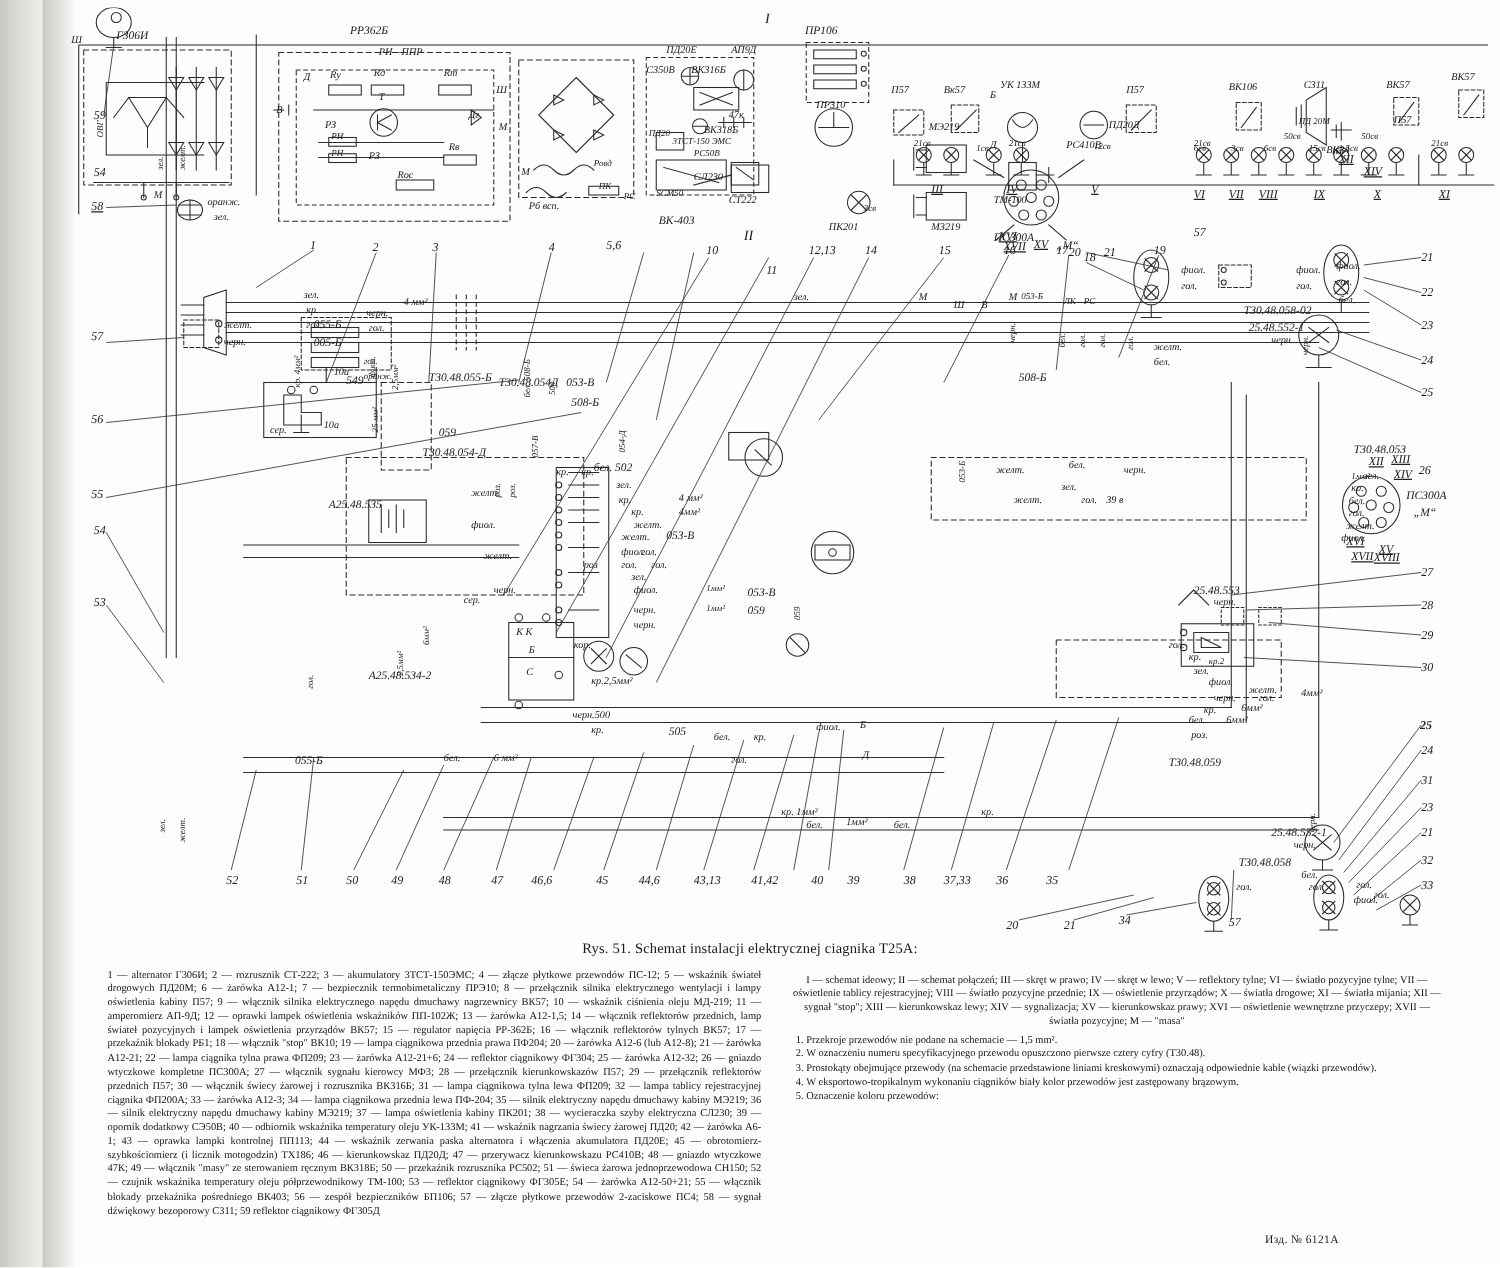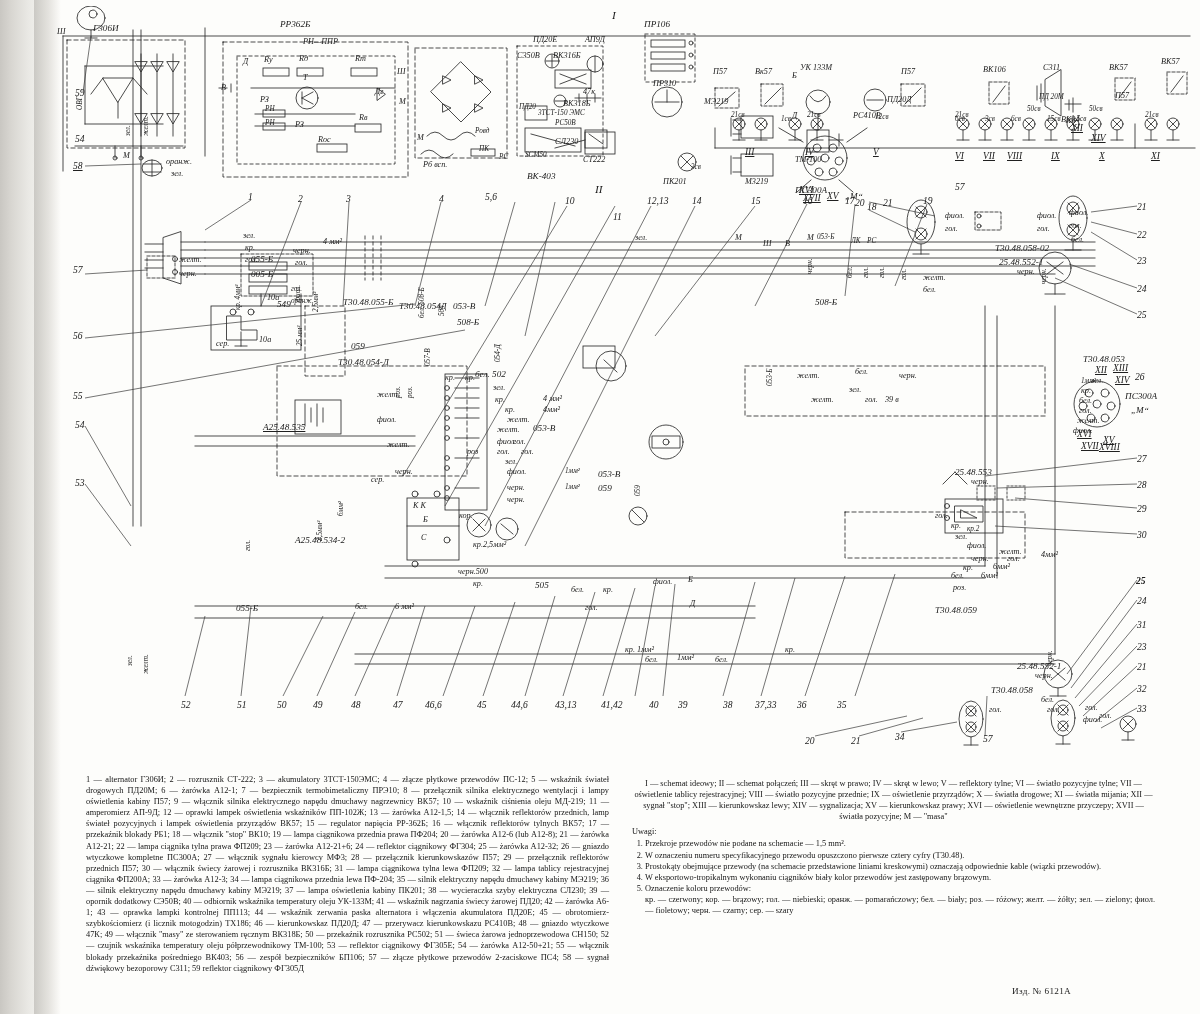--- a/index.html
+++ b/index.html
@@ -480,21 +480,21 @@
     <div class="lbl t7" style="left:483px;top:104px;">3ТСТ-150 ЭМС</div>
     <div class="lbl t7" style="left:500px;top:114px;">РС50В</div>
     <div class="lbl t7" style="left:470px;top:146px;">SСМ50</div>
     <div class="lbl t8" style="left:528px;top:150px;">СТ222</div>
     <div class="lbl t9" style="left:472px;top:166px;">ВК-403</div>
     <div class="lbl t8" style="left:508px;top:94px;">ВК318Б</div>
     <div class="lbl t8" style="left:500px;top:132px;">СЛ230</div>
     <div class="lbl t8" style="left:598px;top:74px;">ПР310</div>
     <div class="lbl t8" style="left:658px;top:62px;">П57</div>
     <div class="lbl t8" style="left:700px;top:62px;">Вк57</div>
-    <div class="lbl t8" style="left:649px;top:92px;">МЭ219</div>
+    <div class="lbl t8" style="left:688px;top:92px;">МЭ219</div>
     <div class="lbl t8" style="left:690px;top:172px;">М3219</div>
     <div class="lbl t8" style="left:608px;top:172px;">ПК201</div>
     <div class="lbl t7" style="left:636px;top:158px;">3св</div>
     <div class="lbl t8" style="left:745px;top:58px;">УК 133М</div>
     <div class="lbl t8" style="left:737px;top:66px;">Б</div>
     <div class="lbl t8" style="left:737px;top:106px;">Д</div>
     <div class="lbl t8" style="left:740px;top:150px;">ТМ-100</div>
     <div class="lbl t8" style="left:798px;top:106px;">РС410В</div>
     <div class="lbl t8" style="left:846px;top:62px;">П57</div>
     <div class="lbl t8" style="left:832px;top:90px;">ПД20Д</div>
@@ -623,21 +623,21 @@
     <div class="lbl t8" style="left:124px;top:264px;">черн.</div>
     <div class="lbl t9" style="left:196px;top:249px;">055-Б</div>
     <div class="lbl t9" style="left:196px;top:264px;">005-Б</div>
     <div class="lbl t7 rot90" style="left:180px;top:304px;">кр. 4мм²</div>
     <div class="lbl t8" style="left:212px;top:288px;">10а</div>
     <div class="lbl t8" style="left:204px;top:330px;">10а</div>
     <div class="lbl t7 rot90" style="left:240px;top:296px;">фиол.</div>
     <div class="lbl t7 rot90" style="left:258px;top:306px;">2,5мм²</div>
     <div class="lbl t7" style="left:236px;top:280px;">гол.</div>
     <div class="lbl t7" style="left:236px;top:292px;">оранж.</div>
-    <div class="lbl t9" style="left:208px;top:417px;text-decoration:underline;">А25.48.535</div>
+    <div class="lbl t9" style="left:208px;top:393px;">А25.48.535</div>
     <div class="lbl t9" style="left:240px;top:530px;">А25.48.534-2</div>
     <div class="lbl t7 rot90" style="left:262px;top:535px;">2,5мм²</div>
     <div class="lbl t7 rot90" style="left:283px;top:510px;">6мм²</div>
     <div class="lbl t8" style="left:300px;top:597px;">бел.</div>
     <div class="lbl t8" style="left:340px;top:597px;">6 мм²</div>
     <div class="lbl t9" style="left:181px;top:598px;">055-Б</div>
     <div class="lbl t7 rot90" style="left:190px;top:545px;">гол.</div>
     <div class="lbl t7 rot90" style="left:72px;top:660px;">зел.</div>
     <div class="lbl t7 rot90" style="left:88px;top:668px;">желт.</div>
     <div class="lbl t7 rot90" style="left:70px;top:130px;">зел.</div>
@@ -779,35 +779,34 @@
     <div class="lbl t9" style="left:936px;top:680px;">Т30.48.058</div>
     <div class="lbl t7 rot90" style="left:992px;top:660px;">черн.</div>
     <div class="lbl t8" style="left:986px;top:690px;">бел.</div>
     <div class="lbl t8" style="left:992px;top:700px;">гол.</div>
     <div class="lbl t8" style="left:934px;top:700px;">гол.</div>
     <div class="lbl t8" style="left:1030px;top:698px;">гол.</div>
     <div class="lbl t8" style="left:1044px;top:706px;">гол.</div>
     <div class="lbl t8" style="left:1028px;top:710px;">фиол.</div>
   </div>
 
+  <div class="cap-title">Rys. 51. Schemat instalacji elektrycznej ciagnika T25A:</div>
 
   <div class="legend l">
     <div>1 — alternator Г306И; 2 — rozrusznik СТ-222; 3 — akumulatory 3ТСТ-150ЭМС; 4 — złącze płytkowe przewodów ПС-12; 5 — wskaźnik świateł drogowych ПД20М; 6 — żarówka А12-1; 7 — bezpiecznik termobimetaliczny ПРЭ10; 8 — przełącznik silnika elektrycznego wentylacji i lampy oświetlenia kabiny П57; 9 — włącznik silnika elektrycznego napędu dmuchawy nagrzewnicy ВК57; 10 — wskaźnik ciśnienia oleju МД-219; 11 — amperomierz АП-9Д; 12 — oprawki lampek oświetlenia wskaźników ПП-102Ж; 13 — żarówka А12-1,5; 14 — włącznik reflektorów przednich, lamp świateł pozycyjnych i lampek oświetlenia przyrządów ВК57; 15 — regulator napięcia РР-362Б; 16 — włącznik reflektorów tylnych ВК57; 17 — przekaźnik blokady РБ1; 18 — włącznik "stop" ВК10; 19 — lampa ciągnikowa przednia prawa ПФ204; 20 — żarówka А12-6 (lub А12-8); 21 — żarówka А12-21; 22 — lampa ciągnika tylna prawa ФП209; 23 — żarówka А12-21+6; 24 — reflektor ciągnikowy ФГ304; 25 — żarówka А12-32; 26 — gniazdo wtyczkowe kompletne ПС300А; 27 — włącznik sygnału kierowcy МФ3; 28 — przełącznik kierunkowskazów П57; 29 — przełącznik reflektorów przednich П57; 30 — włącznik świecy żarowej i rozrusznika ВК316Б; 31 — lampa ciągnikowa tylna lewa ФП209; 32 — lampa tablicy rejestracyjnej ciągnika ФП200А; 33 — żarówka А12-3; 34 — lampa ciągnikowa przednia lewa ПФ-204; 35 — silnik elektryczny napędu dmuchawy kabiny МЭ219; 36 — silnik elektryczny napędu dmuchawy kabiny МЭ219; 37 — lampa oświetlenia kabiny ПК201; 38 — wycieraczka szyby elektryczna СЛ230; 39 — opornik dodatkowy СЭ50В; 40 — odbiornik wskaźnika temperatury oleju УК-133М; 41 — wskaźnik nagrzania świecy żarowej ПД20; 42 — żarówka А6-1; 43 — oprawka lampki kontrolnej ПП113; 44 — wskaźnik zerwania paska alternatora i włączenia akumulatora ПД20Е; 45 — obrotomierz-szybkościomierz (i licznik motogodzin) ТХ186; 46 — kierunkowskaz ПД20Д; 47 — przerywacz kierunkowskazu РС410В; 48 — gniazdo wtyczkowe 47К; 49 — włącznik "masy" ze sterowaniem ręcznym ВК318Б; 50 — przekaźnik rozrusznika РС502; 51 — świeca żarowa jednoprzewodowa СН150; 52 — czujnik wskaźnika temperatury oleju półprzewodnikowy ТМ-100; 53 — reflektor ciągnikowy ФГ305Е; 54 — żarówka А12-50+21; 55 — włącznik blokady przekaźnika pośredniego ВК403; 56 — zespół bezpieczników БП106; 57 — złącze płytkowe przewodów 2-zaciskowe ПС4; 58 — sygnał dźwiękowy bezoporowy С311; 59 reflektor ciągnikowy ФГ305Д</div>
   </div>
 
   <div class="legend r">
     <div class="ctr" style="margin-top:4px;">I — schemat ideowy; II — schemat połączeń; III — skręt w prawo; IV — skręt w lewo; V — reflektory tylne; VI — światło pozycyjne tylne; VII — oświetlenie tablicy rejestracyjnej; VIII — światło pozycyjne przednie; IX — oświetlenie przyrządów; X — światła drogowe; XI — światła mijania; XII — sygnał "stop"; XIII — kierunkowskaz lewy; XIV — sygnalizacja; XV — kierunkowskaz prawy; XVI — oświetlenie wewnętrzne przyczepy; XVII — światła pozycyjne; M — "masa"</div>
     <div class="notes">
-      <div>Uwagi:</div>
       <ol>
         <li>Przekroje przewodów nie podane na schemacie — 1,5 mm².</li>
         <li>W oznaczeniu numeru specyfikacyjnego przewodu opuszczono pierwsze cztery cyfry (Т30.48).</li>
         <li>Prostokąty obejmujące przewody (na schemacie przedstawione liniami kreskowymi) oznaczają odpowiednie kable (wiązki przewodów).</li>
         <li>W eksportowo-tropikalnym wykonaniu ciągników biały kolor przewodów jest zastępowany brązowym.</li>
         <li>Oznaczenie koloru przewodów:</li>
       </ol>
-      <div style="padding-left:13px;">кр. — czerwony; кор. — brązowy; гол. — niebieski; оранж. — pomarańczowy; бел. — biały; роз. — różowy; желт. — żółty; зел. — zielony; фиол. — fioletowy; черн. — czarny; сер. — szary</div>
     </div>
   </div>
 
   <div class="imprint">Изд. № 6121A</div>
 
 </div>
 
 </body></html>

